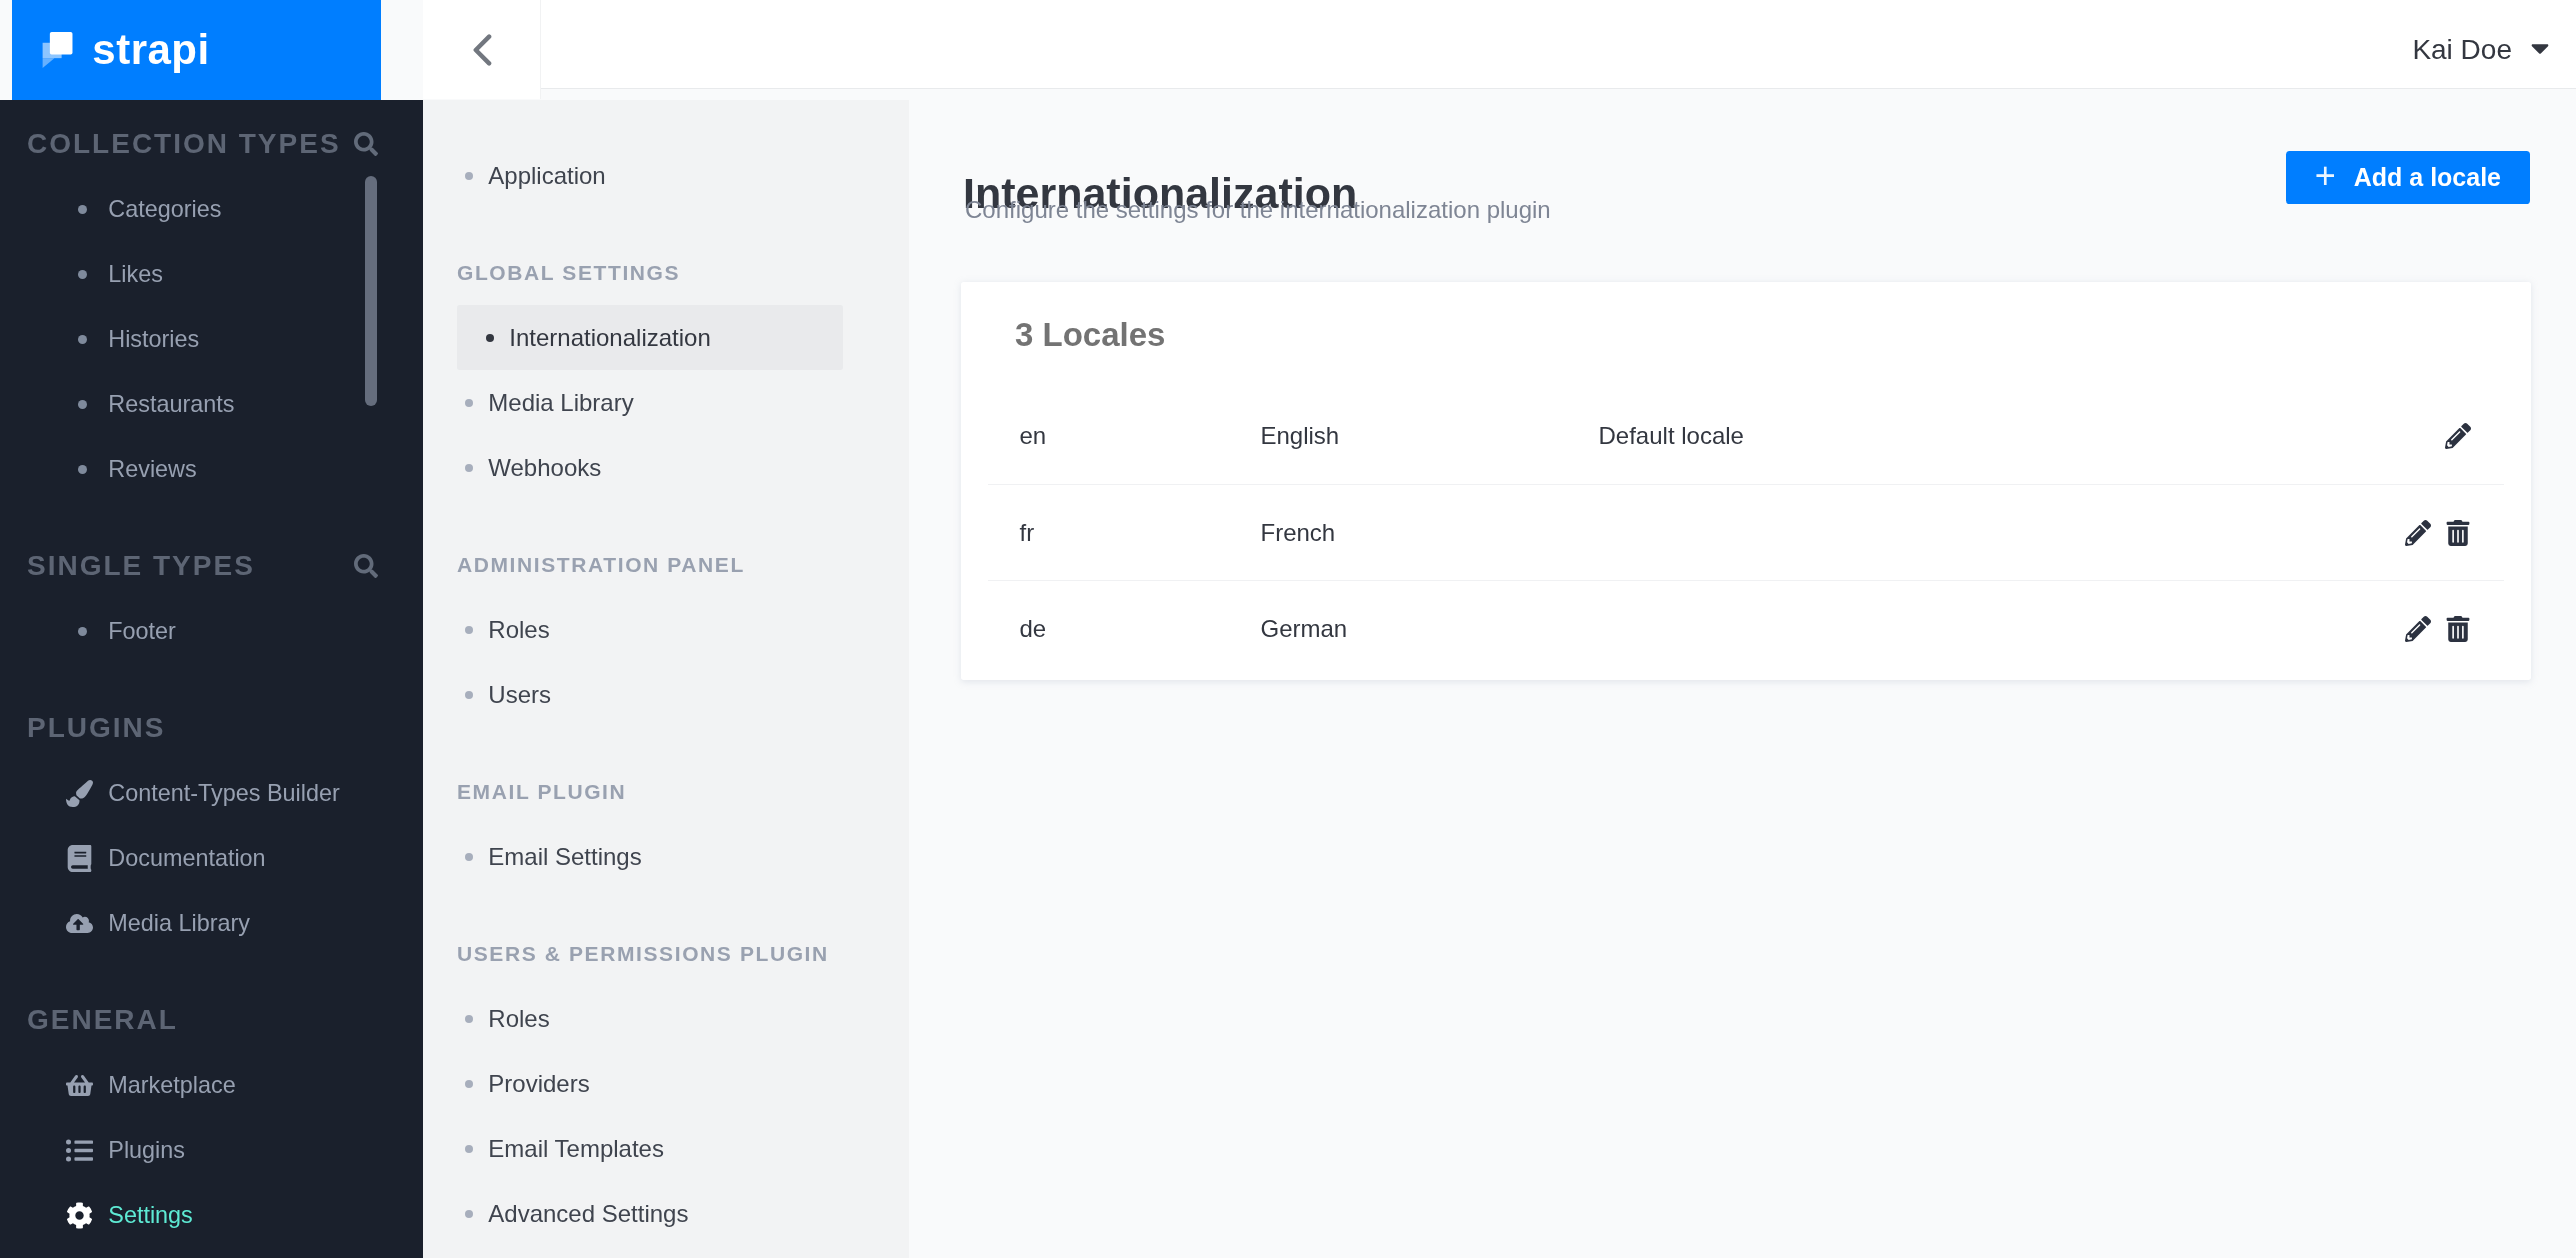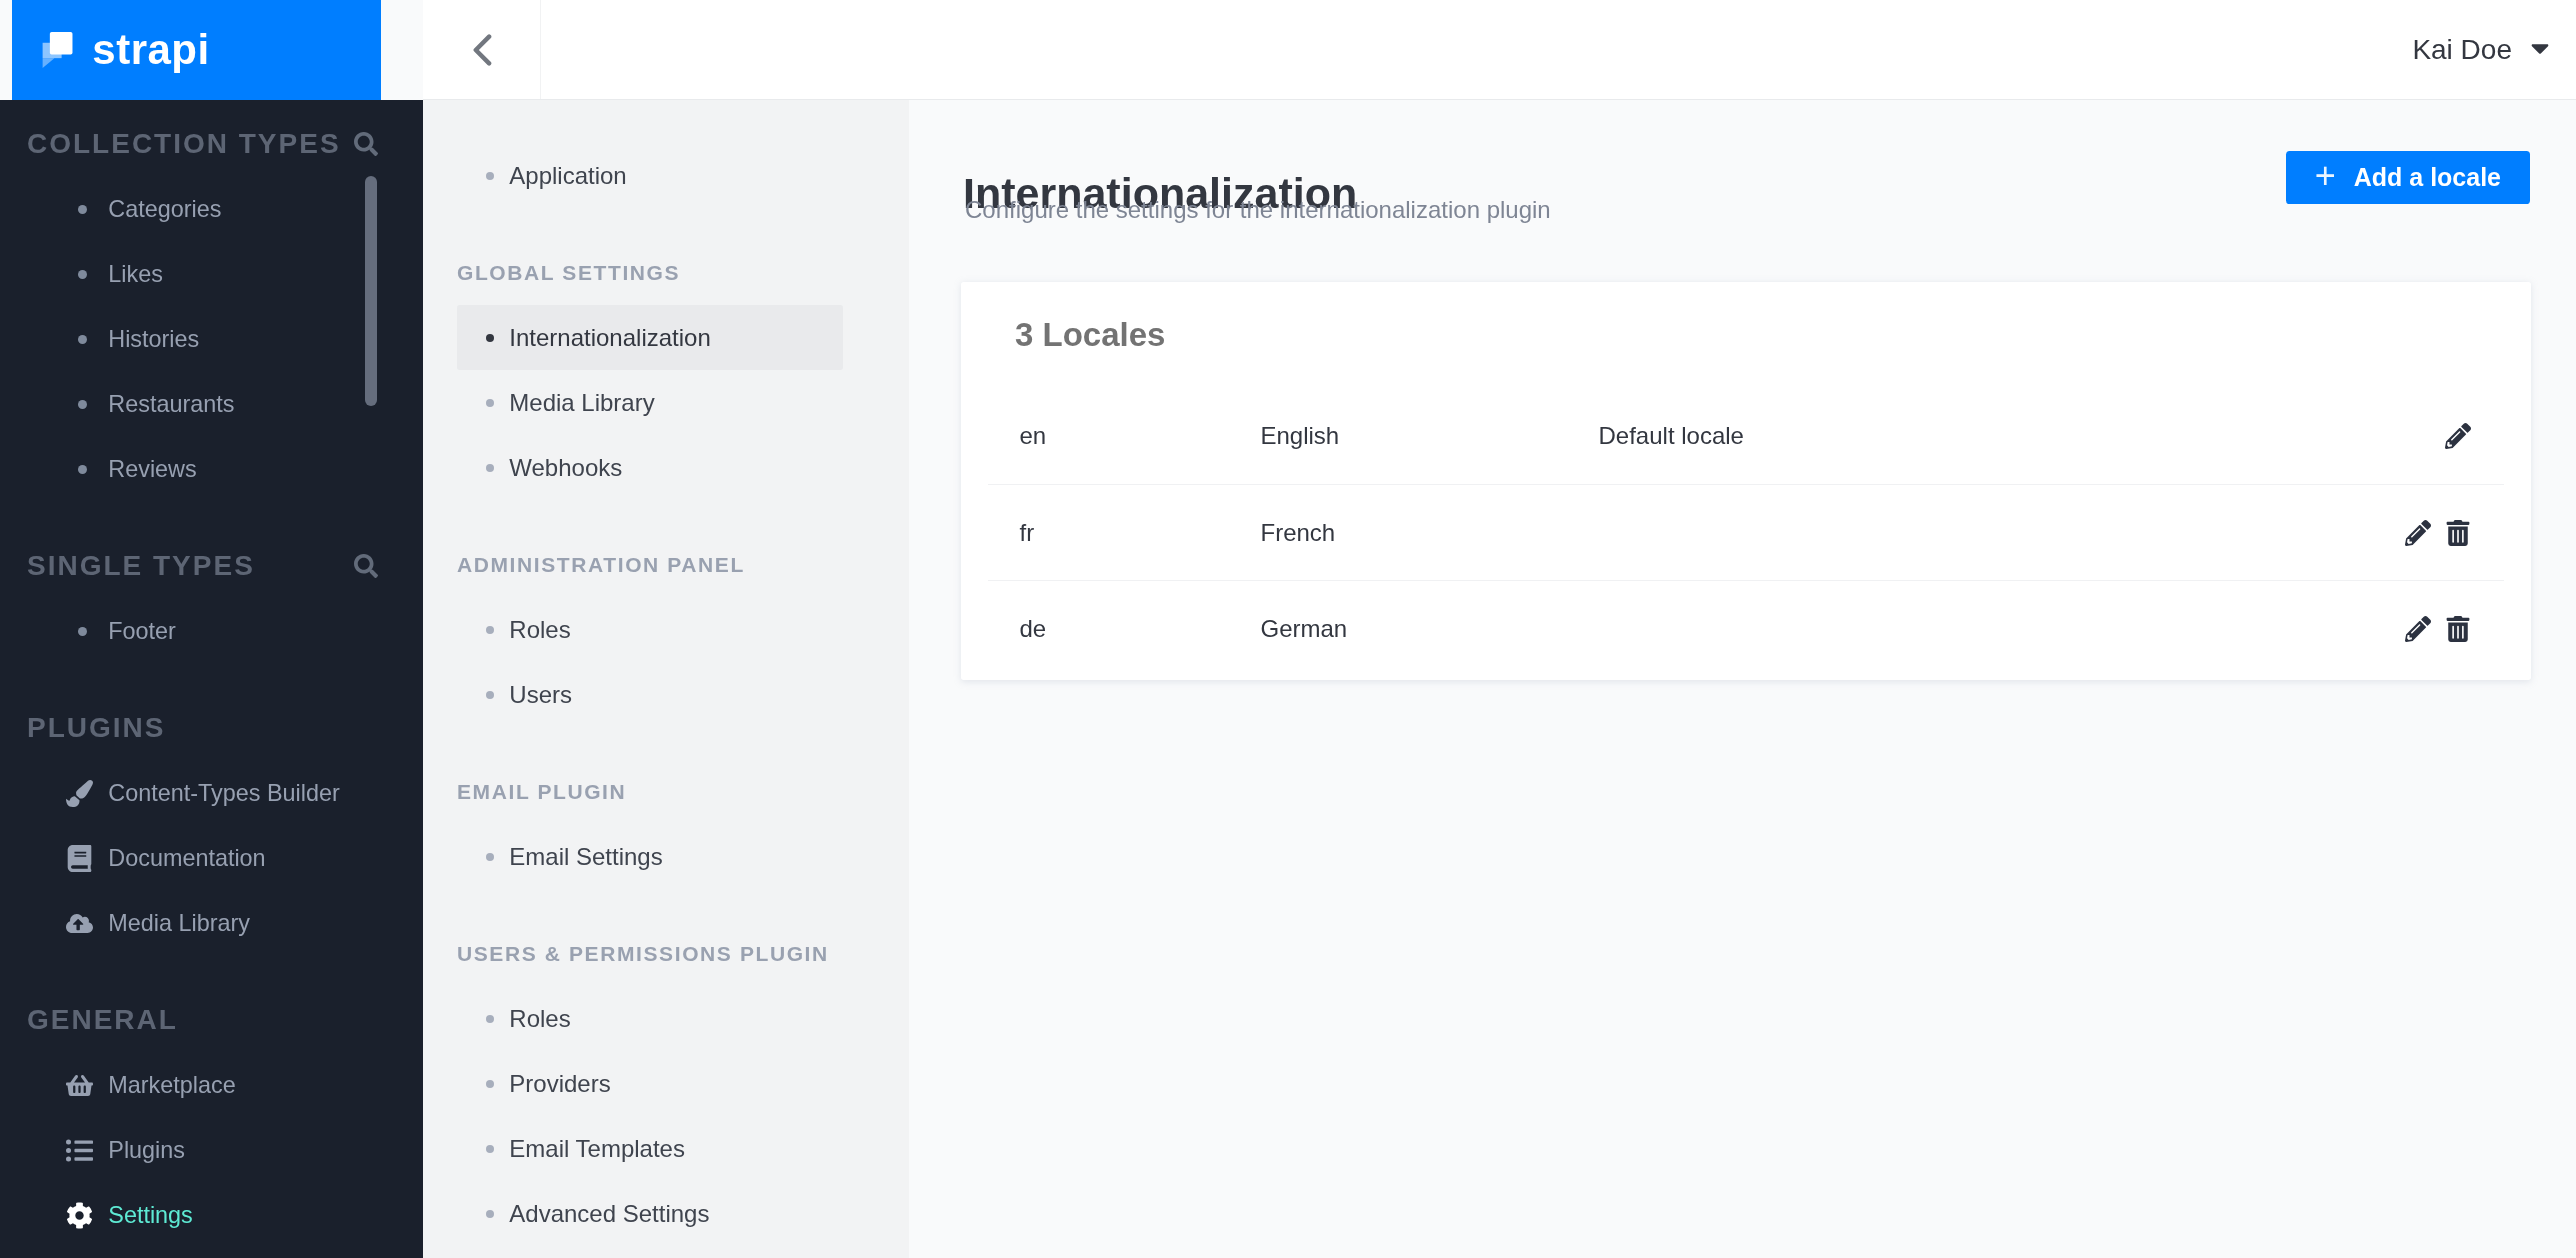--- a/index.html
+++ b/index.html
@@ -17,30 +17,30 @@
   .sb-header{height:65px;display:flex;align-items:center;justify-content:space-between;padding:0 45px 0 27px;color:#5d6574;font-size:28px;font-weight:700;letter-spacing:2px;}
   .sb-item{height:65px;display:flex;align-items:center;padding-left:27px;color:#97a0b1;font-size:23.4px;cursor:pointer;margin-left:39px;}
   .sb-item .dot{width:9px;height:9px;border-radius:50%;background:#7f8a9c;margin-left:11.7px;margin-right:21.6px;flex:none;}
   .sb-item .sbicon{width:27px;height:27px;flex:none;margin-right:15.3px;fill:#97a0b1;}
   .sb-item.active{color:#5eead4;}
   .sb-item.active .sbicon{fill:#ffffff;}
   .sb-search{width:24px;height:24px;fill:#626b7a;cursor:pointer;flex:none;}
   .sb-scrollthumb{position:absolute;right:46px;top:76px;width:11.7px;height:230px;border-radius:6.3px;background:#656d7d;cursor:pointer;}
 
   
-  .topbar{position:absolute;left:423px;top:0;right:0;height:100px;background:#ffffff;border-bottom:0.9px solid #e8eaec;box-sizing:border-box;}
+  .topbar{position:absolute;left:423px;top:0;right:0;height:89px;background:#ffffff;border-bottom:0.9px solid #e8eaec;box-sizing:border-box;}
   .back-btn{position:absolute;left:0;top:0;width:117px;height:99px;display:flex;align-items:center;justify-content:center;border-right:0.9px solid #f1f2f3;cursor:pointer;background:#fff;}
   .back-btn svg{width:20px;height:32px;stroke:#72777f;stroke-width:5;fill:none;stroke-linecap:round;stroke-linejoin:round;}
   .user-menu{position:absolute;right:27px;top:0;height:99px;display:flex;align-items:center;gap:19px;cursor:pointer;}
   .user-name{font-size:28px;color:#333740;}
   .caret{width:18px;height:11.7px;fill:#333740;}
 
   
   .subnav{position:absolute;left:423px;top:100px;width:486px;bottom:0;background:#f2f3f4;box-sizing:border-box;}
-  .sn-item{height:65px;display:flex;align-items:center;padding-left:63px;font-size:24px;color:#3f444e;cursor:pointer;}
+  .sn-item{height:65px;display:flex;align-items:center;padding-left:42px;font-size:24px;color:#3f444e;cursor:pointer;}
   .sn-item .dot{width:8px;height:8px;border-radius:50%;background:#a7aebc;margin-right:15.3px;flex:none;}
   .sn-item.standalone{margin-top:43px;}
   .sn-header{height:65px;margin-top:32px;display:flex;align-items:center;padding-left:34px;color:#99a1b0;font-size:21px;font-weight:700;letter-spacing:1.6px;}
   .sn-item.active{margin-left:34px;margin-right:66px;padding-left:29px;background:#e9eaec;border-radius:2.7px;color:#333740;}
   .sn-item.active .dot{background:#333740;}
 
   
   .main{position:absolute;left:909px;top:101px;right:0;bottom:0;background:#f9fafb;}
   .page-title{position:absolute;left:54px;top:40px;font-size:43px;font-weight:700;color:#333740;line-height:47px;}
   .page-subtitle{position:absolute;left:56px;top:95px;font-size:24px;color:#7e8594;}

